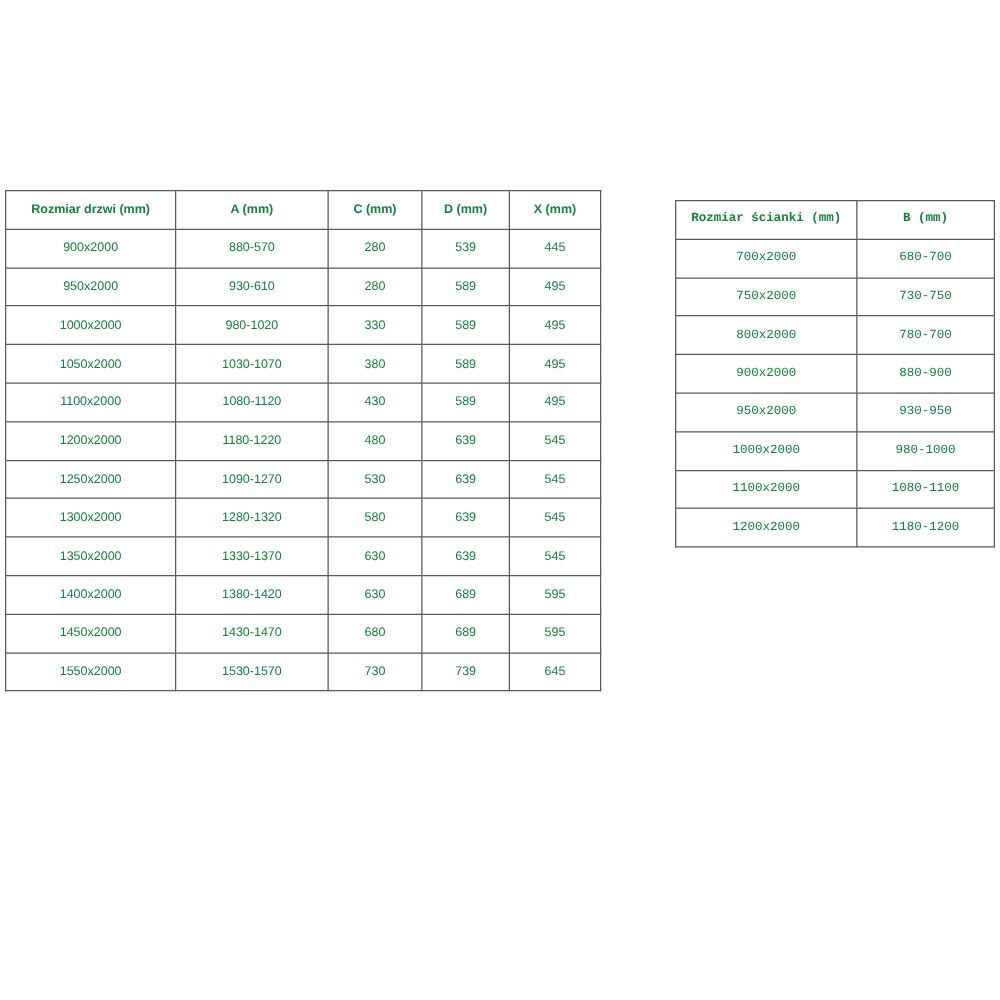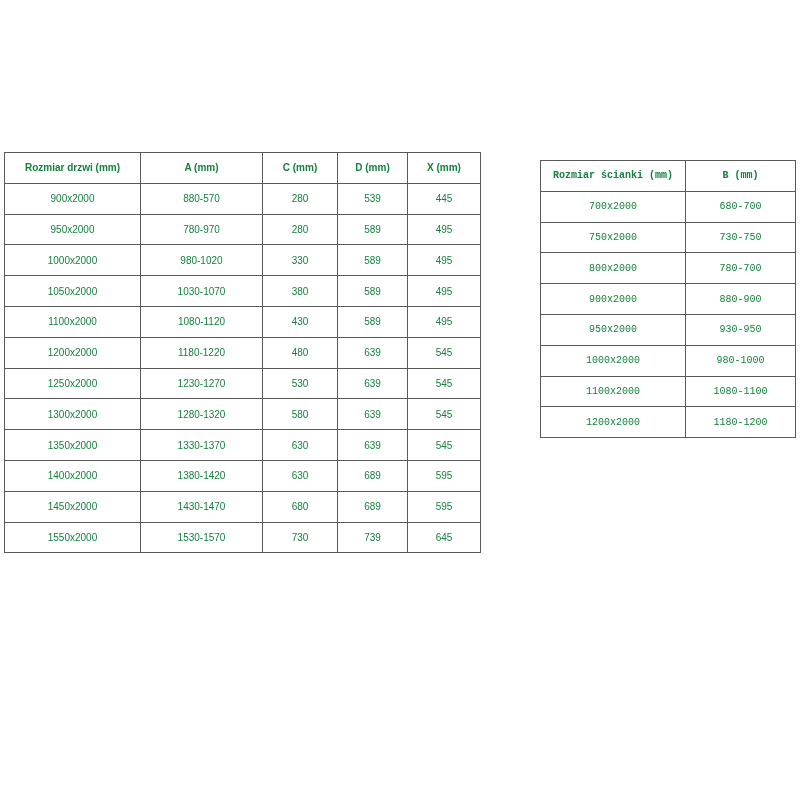--- a/index.html
+++ b/index.html
@@ -79,21 +79,21 @@
       <tbody>
         <tr>
           <td>900x2000</td>
           <td>880-570</td>
           <td>280</td>
           <td>539</td>
           <td>445</td>
         </tr>
         <tr>
           <td>950x2000</td>
-          <td>780-970</td>
+          <td>930-610</td>
           <td>280</td>
           <td>589</td>
           <td>495</td>
         </tr>
         <tr>
           <td>1000x2000</td>
           <td>980-1020</td>
           <td>330</td>
           <td>589</td>
           <td>495</td>
@@ -114,21 +114,21 @@
         </tr>
         <tr>
           <td>1200x2000</td>
           <td>1180-1220</td>
           <td>480</td>
           <td>639</td>
           <td>545</td>
         </tr>
         <tr>
           <td>1250x2000</td>
-          <td>1230-1270</td>
+          <td>1090-1270</td>
           <td>530</td>
           <td>639</td>
           <td>545</td>
         </tr>
         <tr>
           <td>1300x2000</td>
           <td>1280-1320</td>
           <td>580</td>
           <td>639</td>
           <td>545</td>

